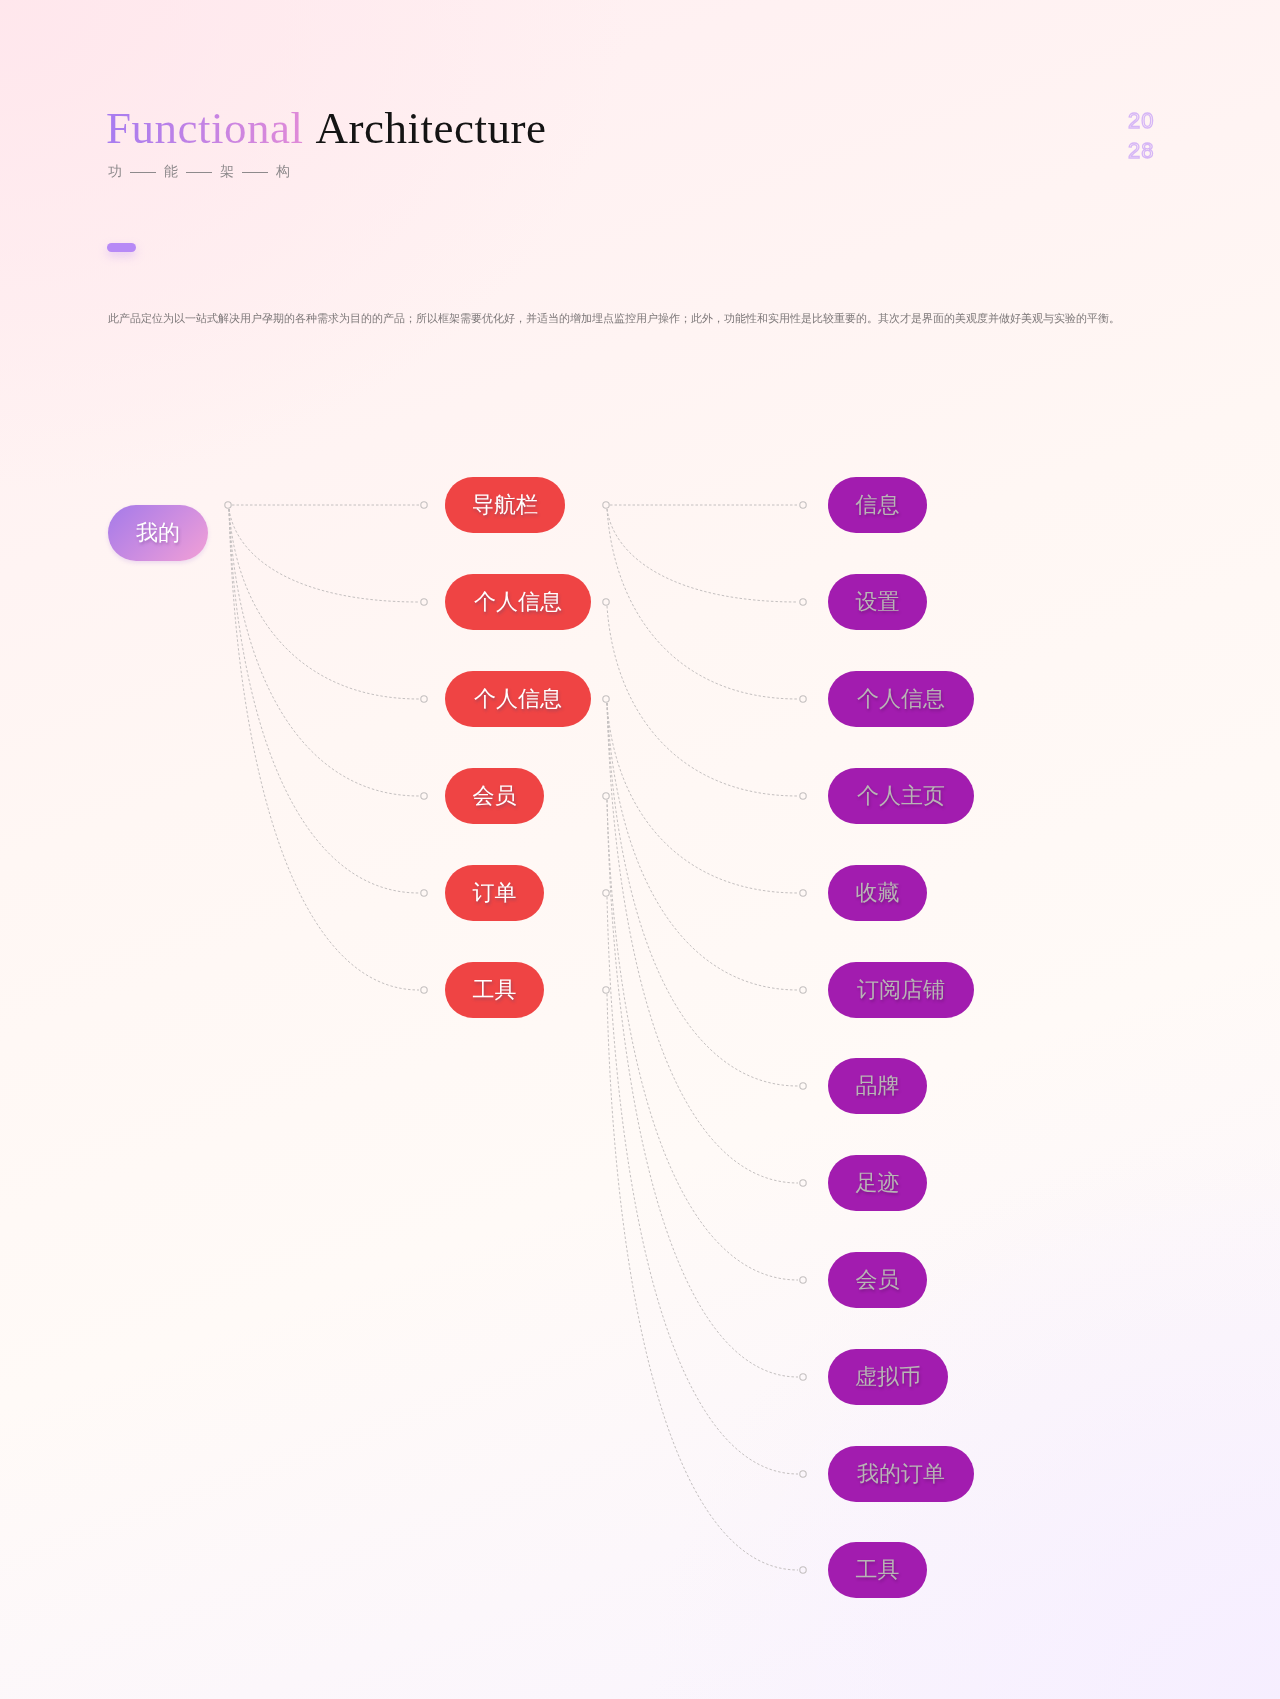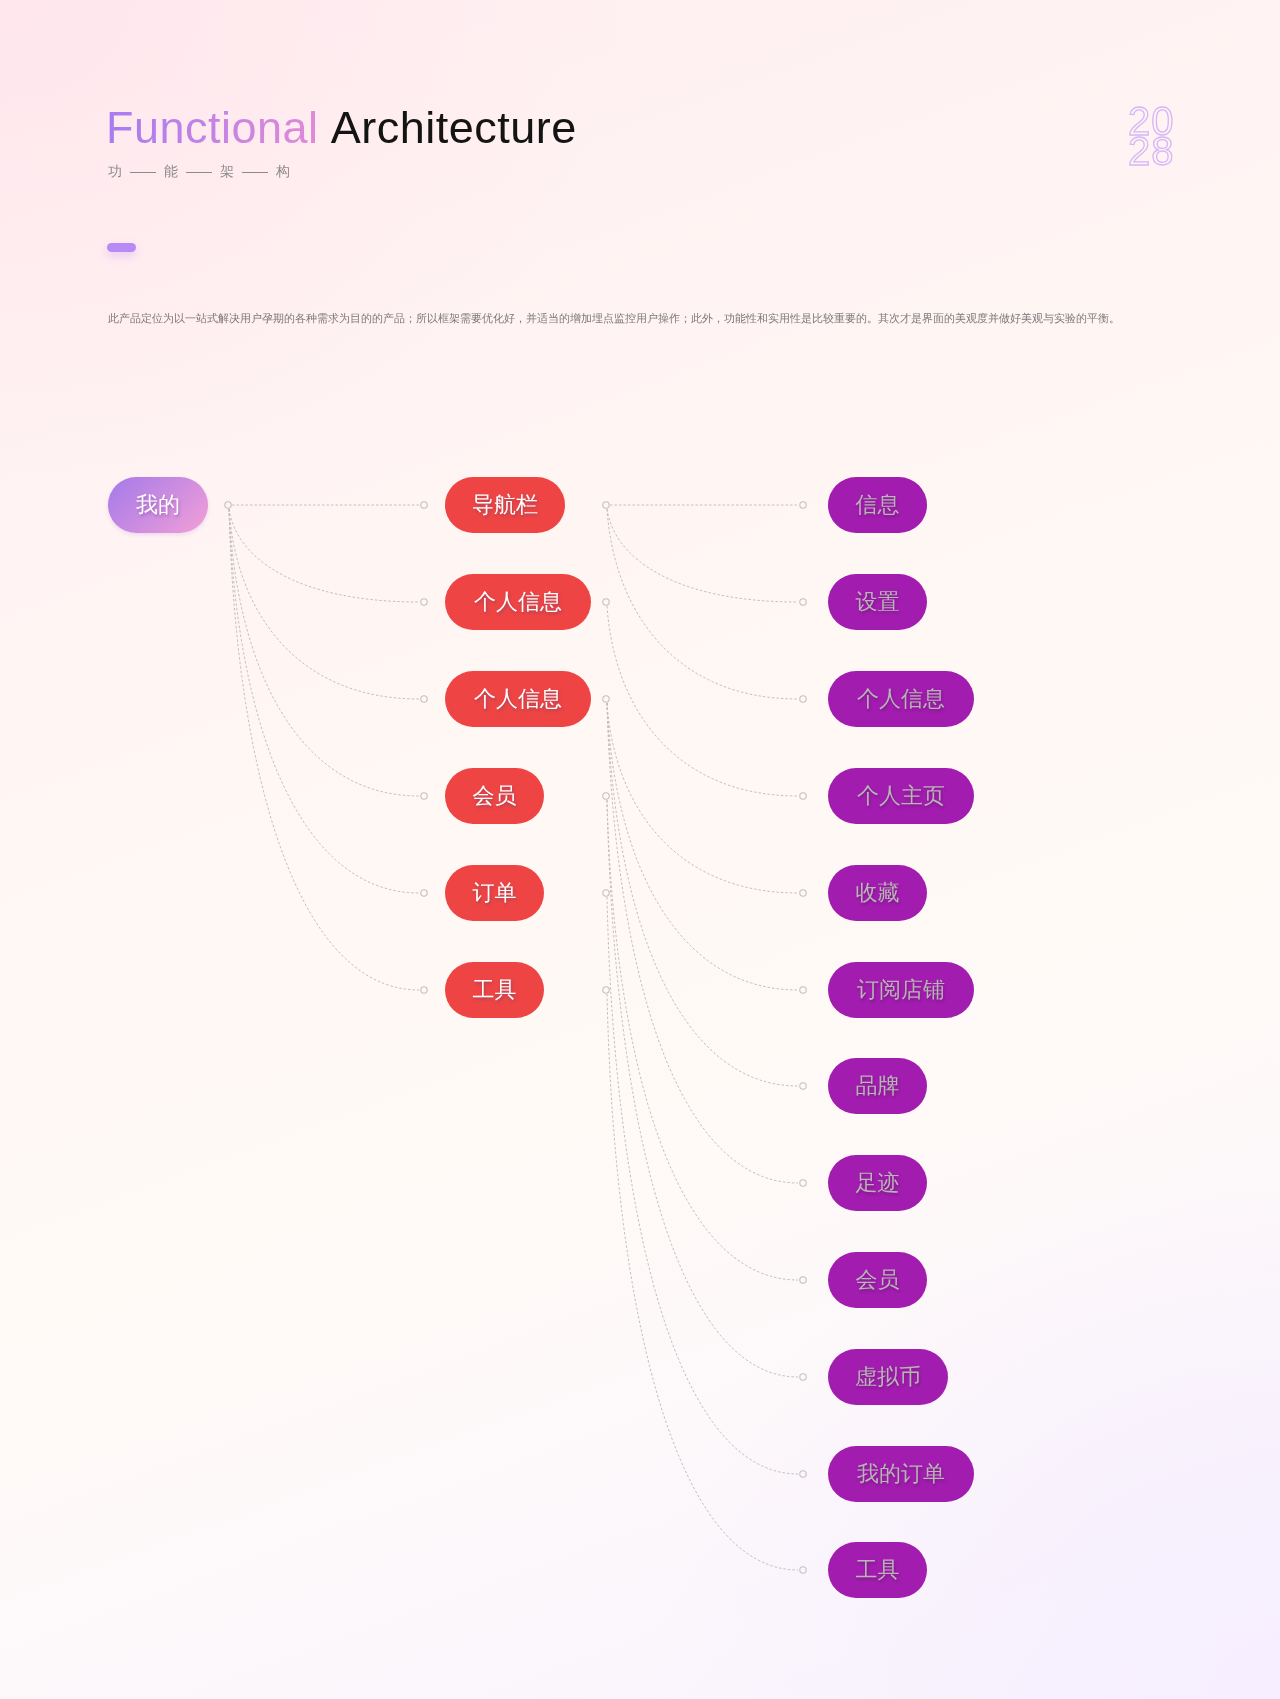--- a/index.html
+++ b/index.html
@@ -6,60 +6,61 @@
   body {
     width: 1280px; height: 1699px; position: relative; overflow: hidden;
     background:
       radial-gradient(ellipse 900px 700px at 0% 0%, rgba(255,230,236,0.9), rgba(255,230,236,0) 70%),
       radial-gradient(ellipse 900px 800px at 100% 100%, rgba(246,238,255,0.95), rgba(246,238,255,0) 70%),
       linear-gradient(160deg, #ffeef1 0%, #fff7f4 40%, #fffaf7 65%, #f9f4ff 100%);
     font-family: "DejaVu Sans", "Liberation Sans", sans-serif;
   }
   .title {
     position: absolute; left: 106px; top: 100px; margin: 0;
-    font-family: Liberation Sans, sans-serif;
+    font-family: Liberation Serif, serif;
     font-weight: 300; font-size: 45px; letter-spacing: 0.5px; line-height: 56px;
     white-space: nowrap;
   }
   .title .accent {
     background: linear-gradient(90deg, #a77cf0, #e08ad8);
     -webkit-background-clip: text; background-clip: text; color: transparent;
     font-weight: 300;
   }
   .title .main { color: #141414; margin-left: 12px; }
   .subtitle {
     position: absolute; left: 108px; top: 163px;
     display: flex; align-items: center; gap: 8px;
     font-size: 14px; color: #8e8a8c;
   }
   .subtitle .dash { width: 26px; height: 1px; background: #8e8a8c; }
   .year {
     position: absolute; left: 1128px; top: 106px;
     font-family: "Liberation Sans", "DejaVu Sans", sans-serif;
-    font-size: 40px; line-height: 30px; letter-spacing: 1px;
+    font-size: 22px; line-height: 30px; letter-spacing: 1px;
     color: transparent; -webkit-text-stroke: 1.3px #d6b6f6;
   }
   .accent-bar {
     position: absolute; left: 107px; top: 243px; width: 29px; height: 9px;
     border-radius: 5px; background: #b78af6;
     box-shadow: 0 4px 10px rgba(183,138,246,0.35);
   }
   .intro {
     position: absolute; left: 108px; top: 307px; width: 1066px; margin: 0;
     font-size: 11px; line-height: 23px; color: #7c7778;
   }
   .node {
     position: absolute; height: 56px; border-radius: 28px;
     display: flex; align-items: center; justify-content: center;
     font-size: 22px; white-space: nowrap; box-sizing: border-box; padding: 0 24px;
   }
   .node.root {
     background: linear-gradient(135deg, #a47ae9 0%, #cf8ee0 55%, #f2a0d6 100%);
     color: #fff; text-shadow: 1px 2px 3px rgba(90,40,120,0.35);
     box-shadow: 0 2px 4px rgba(160,110,220,0.2);
+    margin-top: 28px;
   }
   .node.l1 {
     background: #ef4444; color: #ffffff;
     text-shadow: 1px 2px 3px rgba(80,70,110,0.45);
   }
   .node.l2 {
     background: #a21caf; color: #b8b5b5;
     text-shadow: 1px 2px 3px rgba(0,0,0,0.22);
   }
   svg.links { position: absolute; left: 0; top: 0; pointer-events: none; }

